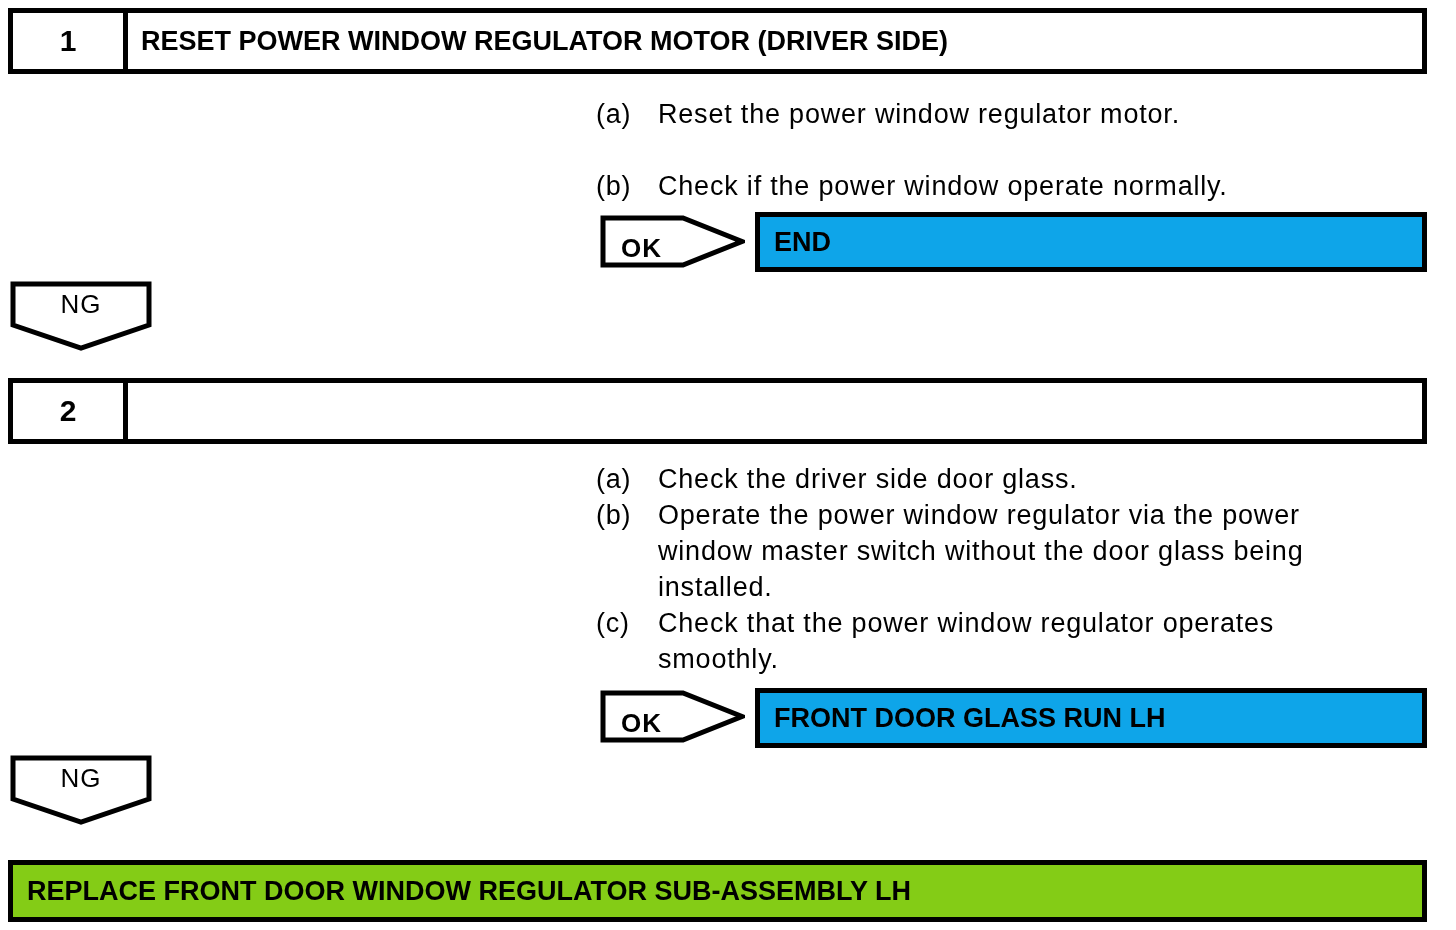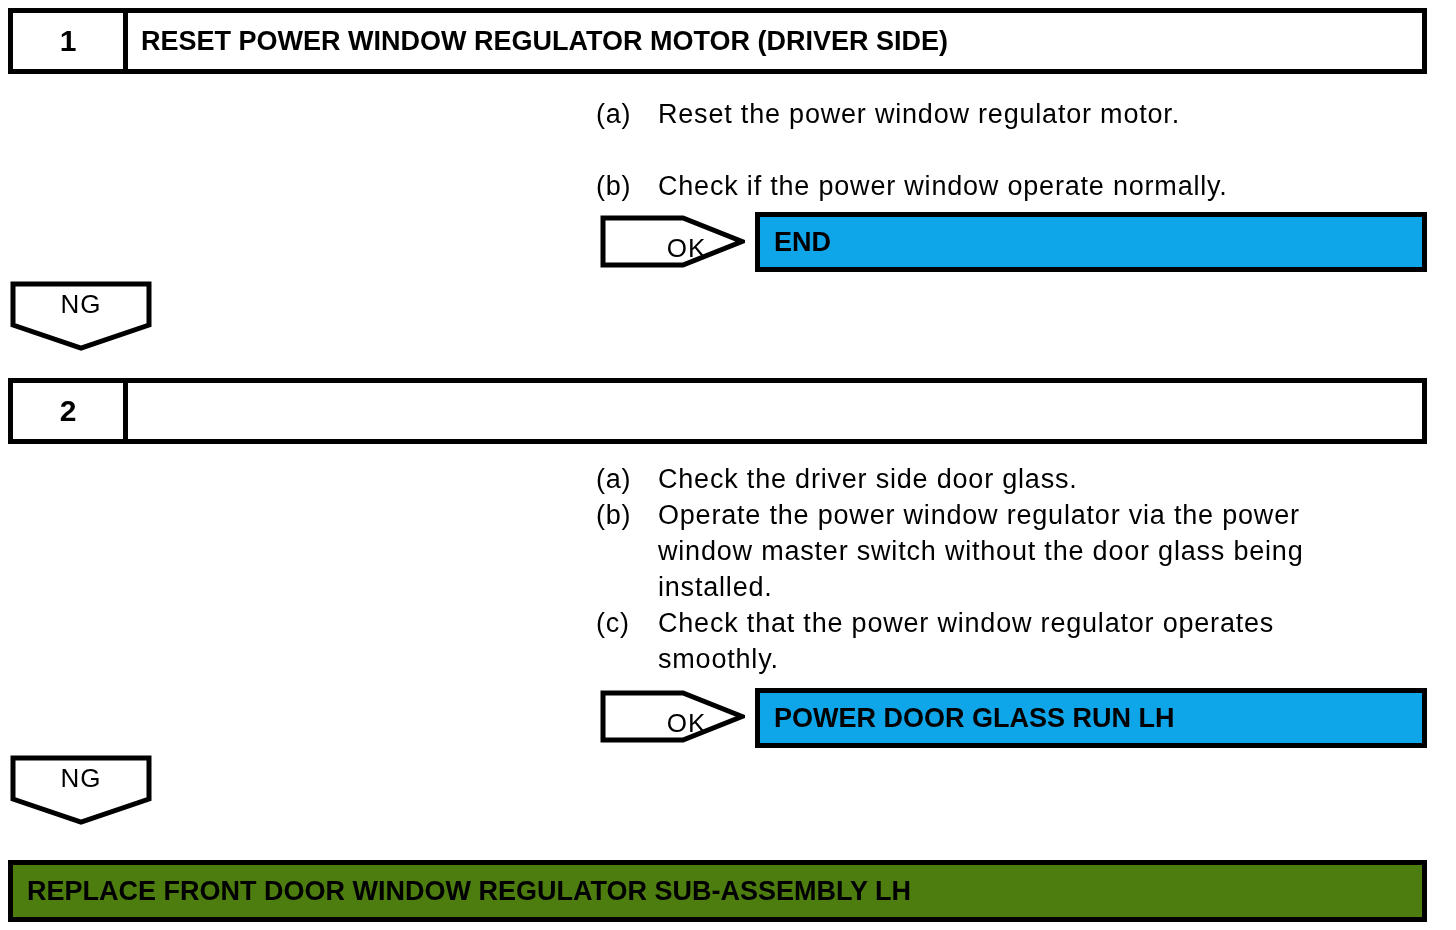--- a/index.html
+++ b/index.html
@@ -32,38 +32,38 @@
   }
   .substep{display:flex;}
   .substep .lbl{width:62px;flex:none;}
   .substep .txt{width:700px;}
   .gap-after{margin-bottom:36px;}
   .ok-group{position:absolute;left:600px;width:145px;height:53px;}
   .ok-group svg{position:absolute;left:0;top:0;display:block;}
   .ok-label{
     position:absolute;left:0;top:0;width:83px;height:67px;
     display:flex;align-items:center;justify-content:center;
-    font-weight:normal;font-size:26px;letter-spacing:1px;margin-left:45px;
+    font-weight:bold;font-size:26px;letter-spacing:1px;
   }
   .result-box{
     position:absolute;left:755px;width:672px;height:60px;
     border:5px solid #000;box-sizing:border-box;background:#0ea5e9;
     display:flex;align-items:center;padding-left:14px;
     font-weight:bold;font-size:27px;white-space:nowrap;
   }
   .ng-group{position:absolute;left:10px;width:142px;height:71px;}
   .ng-group svg{position:absolute;left:0;top:0;display:block;}
   .ng-label{
     position:absolute;left:0;top:0;width:142px;height:46px;
     display:flex;align-items:center;justify-content:center;
     font-weight:normal;font-size:26px;letter-spacing:1px;
   }
   .final-box{
     position:absolute;left:8px;top:860px;width:1419px;height:62px;
-    border:5px solid #000;box-sizing:border-box;background:#4d7c0f;
+    border:5px solid #000;box-sizing:border-box;background:#84cc16;
     display:flex;align-items:center;padding-left:14px;
     font-weight:bold;font-size:27px;white-space:nowrap;
   }
 </style>
 </head>
 <body>
 
 <div id="canvas">
 
   <div class="step-header" style="top:8px;">
@@ -117,21 +117,21 @@
     </div>
   </div>
 
   <div class="ok-group" style="top:690px;">
     <svg width="145" height="53" viewBox="0 0 145 53">
       <polygon points="3,3 83,3 142,26.5 83,50 3,50" fill="#ffffff" stroke="#000000" stroke-width="5" stroke-linejoin="miter"></polygon>
     </svg>
     <div class="ok-label">OK</div>
   </div>
 
-  <div class="result-box" style="top:688px;">POWER DOOR GLASS RUN LH</div>
+  <div class="result-box" style="top:688px;">FRONT DOOR GLASS RUN LH</div>
 
   <div class="ng-group" style="top:755px;">
     <svg width="142" height="71" viewBox="0 0 142 71">
       <polygon points="3,3 139,3 139,44 71,67 3,44" fill="#ffffff" stroke="#000000" stroke-width="5" stroke-linejoin="miter"></polygon>
     </svg>
     <div class="ng-label">NG</div>
   </div>
 
   <div class="final-box">REPLACE FRONT DOOR WINDOW REGULATOR SUB-ASSEMBLY LH</div>
 

